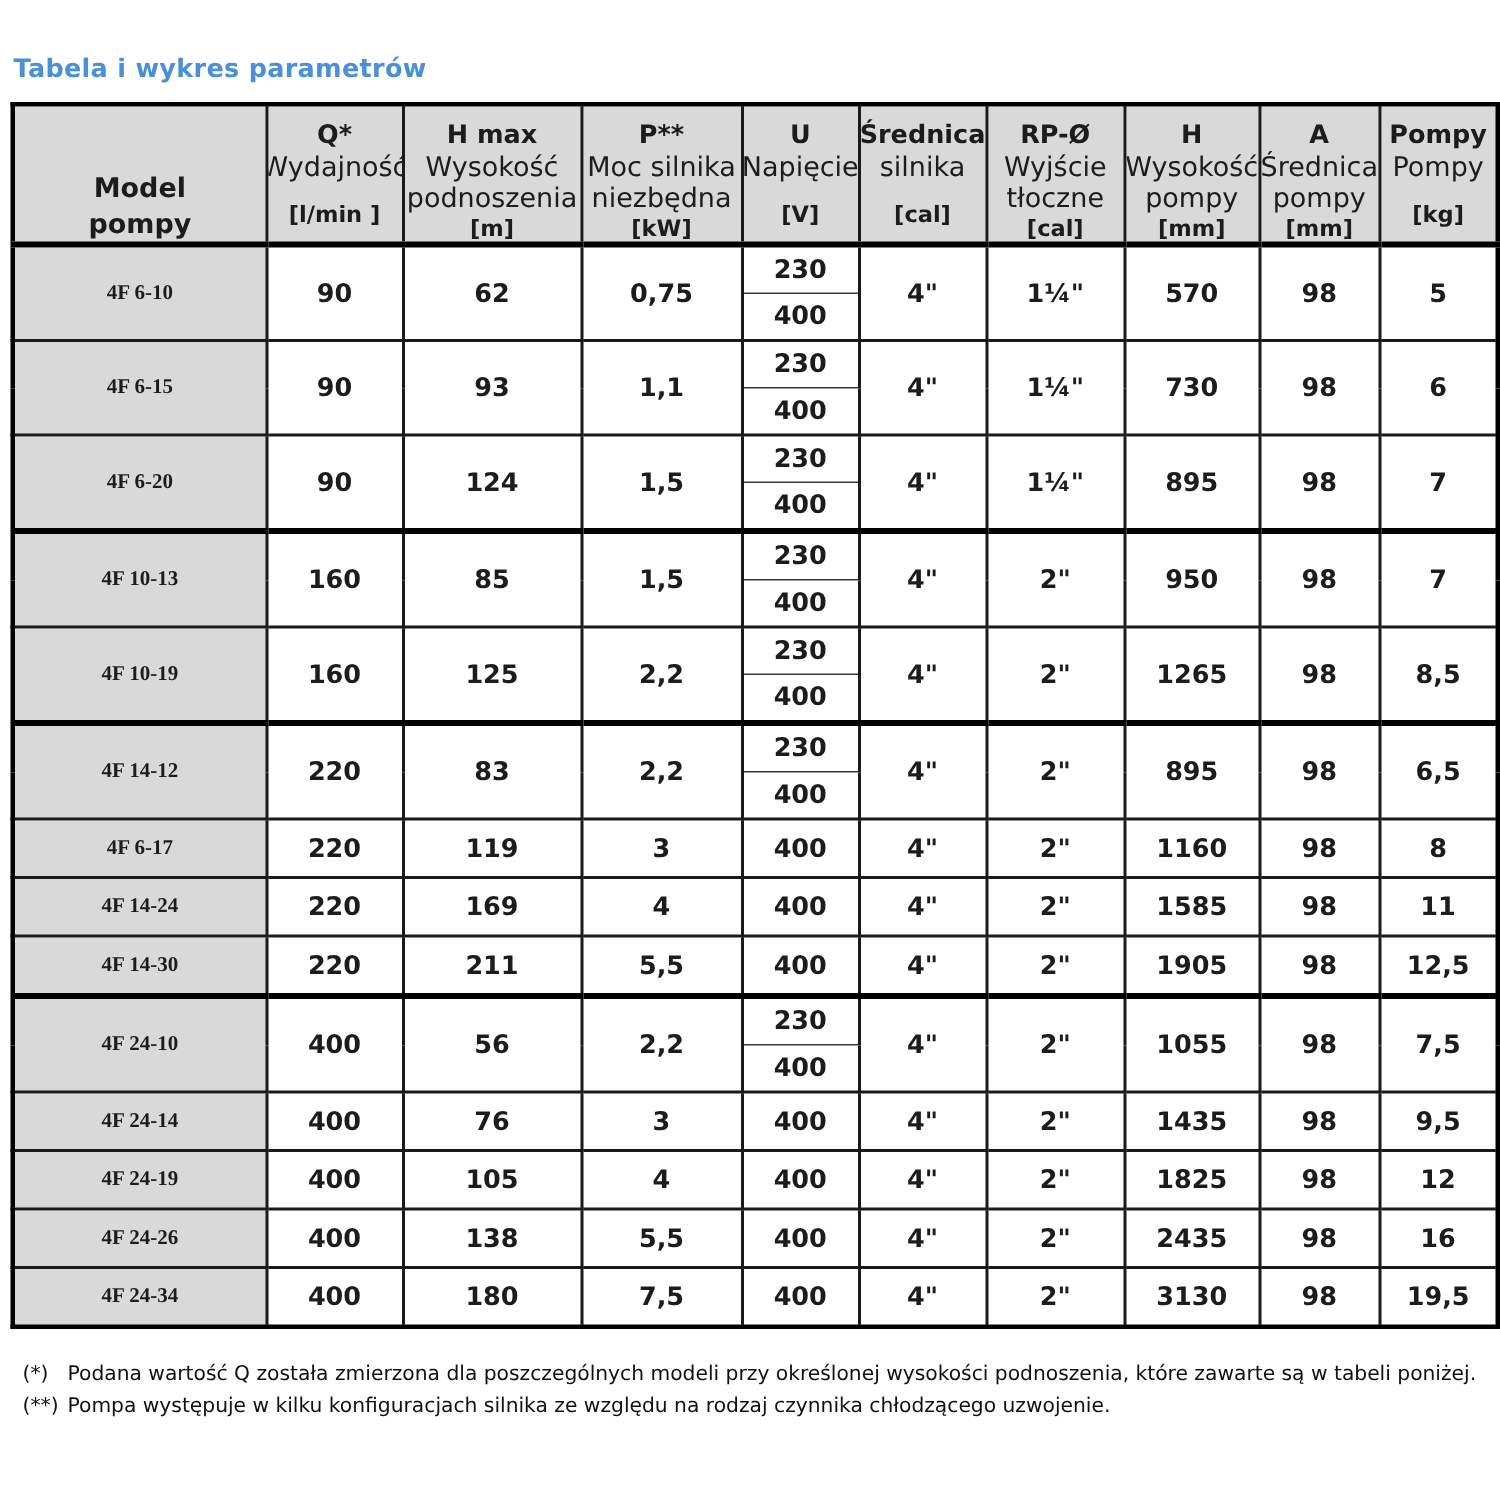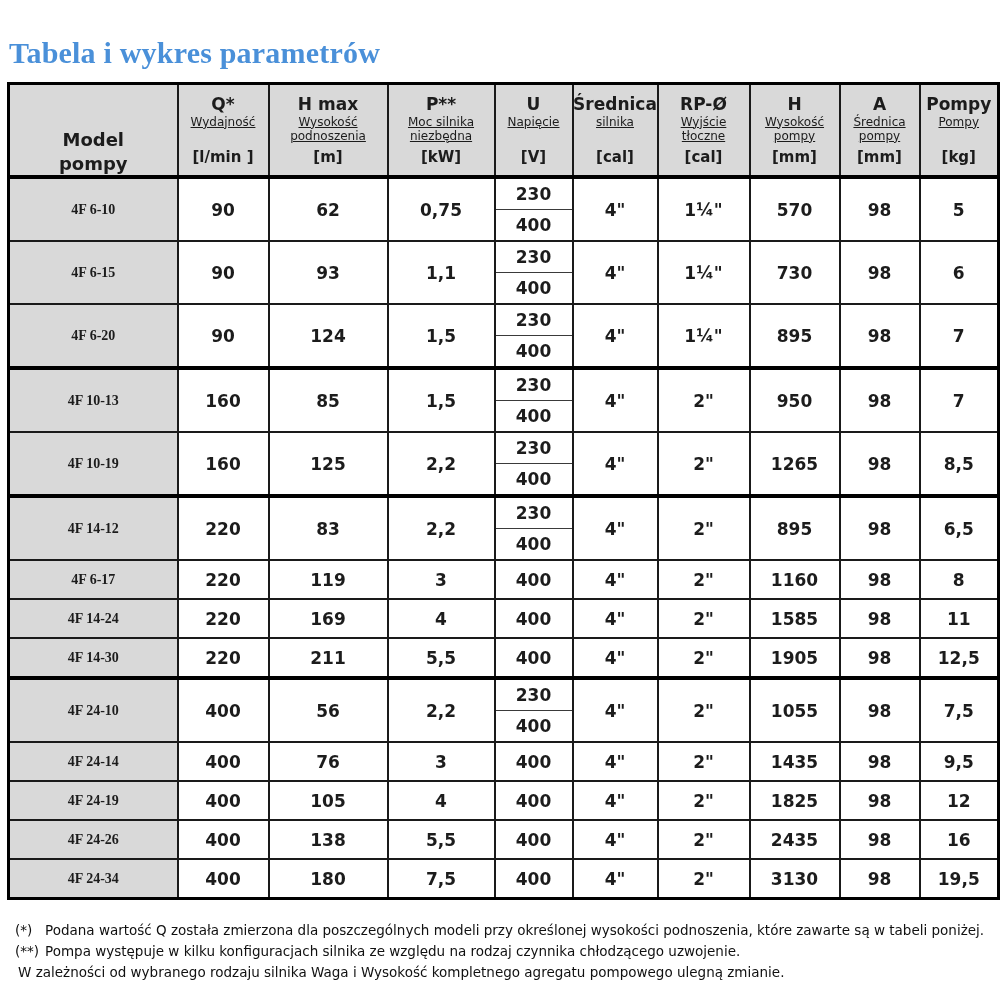--- a/index.html
+++ b/index.html
@@ -8,22 +8,22 @@
     --gray:#d9d9d9;
   }
   html,body{margin:0;padding:0;background:#fff;}
   body{
     width:1000px;height:1000px;
     font-family:"DejaVu Sans","Liberation Sans",sans-serif;
     color:#1c1c1c;
   }
   .page{padding:36px 5px 0 7px;}
   h1{
-    font-size:30px;font-weight:700;color:var(--accent);
-    margin:0 0 12px 2px;letter-spacing:.2px;font-family:Liberation Serif, serif;
+    font-size:17px;font-weight:700;color:var(--accent);
+    margin:0 0 12px 2px;letter-spacing:.2px;
   }
   table{
     border-collapse:collapse;table-layout:fixed;width:990px;
     border:3px solid #000;
   }
   th,td{
     border:2px solid var(--grid);
     text-align:center;vertical-align:middle;
     padding:0 3px;overflow:hidden;
   }
@@ -32,21 +32,21 @@
     border-bottom:4px solid #000;
     height:90px;padding:0;
   }
   .hwrap{
     display:flex;flex-direction:column;align-items:center;
     height:90px;box-sizing:border-box;padding:10px 2px 9px;
   }
   .hwrap.center{justify-content:flex-end;padding:0 2px;}
   .sym{font-size:17px;font-weight:700;line-height:1.15;}
   .sym-model{font-size:18px;line-height:1.3;}
-  .sub{font-size:12px;font-weight:400;line-height:1.18;text-decoration:underline;}
+  .sub{font-size:18px;font-weight:400;line-height:1.18;}
   .unit{font-size:15px;font-weight:700;margin-top:auto;}
   .val{font-size:17px;font-weight:700;}
   td.model-cell{background:var(--gray);font-size:14px;font-family:Liberation Serif, serif;}
   tr.single td{height:37px;}
   td.u-cell{height:30px;}
   td.u-top{border-bottom:1px solid #3a3a3a;}
   td.u-bottom{border-top:1px solid #3a3a3a;}
   tr.group-start td{border-top:4px solid #000;}
   .footnotes{
     margin:20px 0 0 8px;
@@ -349,17 +349,14 @@
 
   <div class="footnotes" id="footnotes">
       <div class="fn">
         <span class="marker">(*)</span>
         <span>Podana wartość Q została zmierzona dla poszczególnych modeli przy określonej wysokości podnoszenia, które zawarte są w tabeli poniżej.</span>
       </div>
       <div class="fn">
         <span class="marker">(**)</span>
         <span>Pompa występuje w kilku konfiguracjach silnika ze względu na rodzaj czynnika chłodzącego uzwojenie.</span>
       </div>
-      <div class="fn no-marker">
-        <span>W zależności od wybranego rodzaju silnika Waga i Wysokość kompletnego agregatu pompowego ulegną zmianie.</span>
-      </div>
     </div>
 </div>
 
 </body></html>

